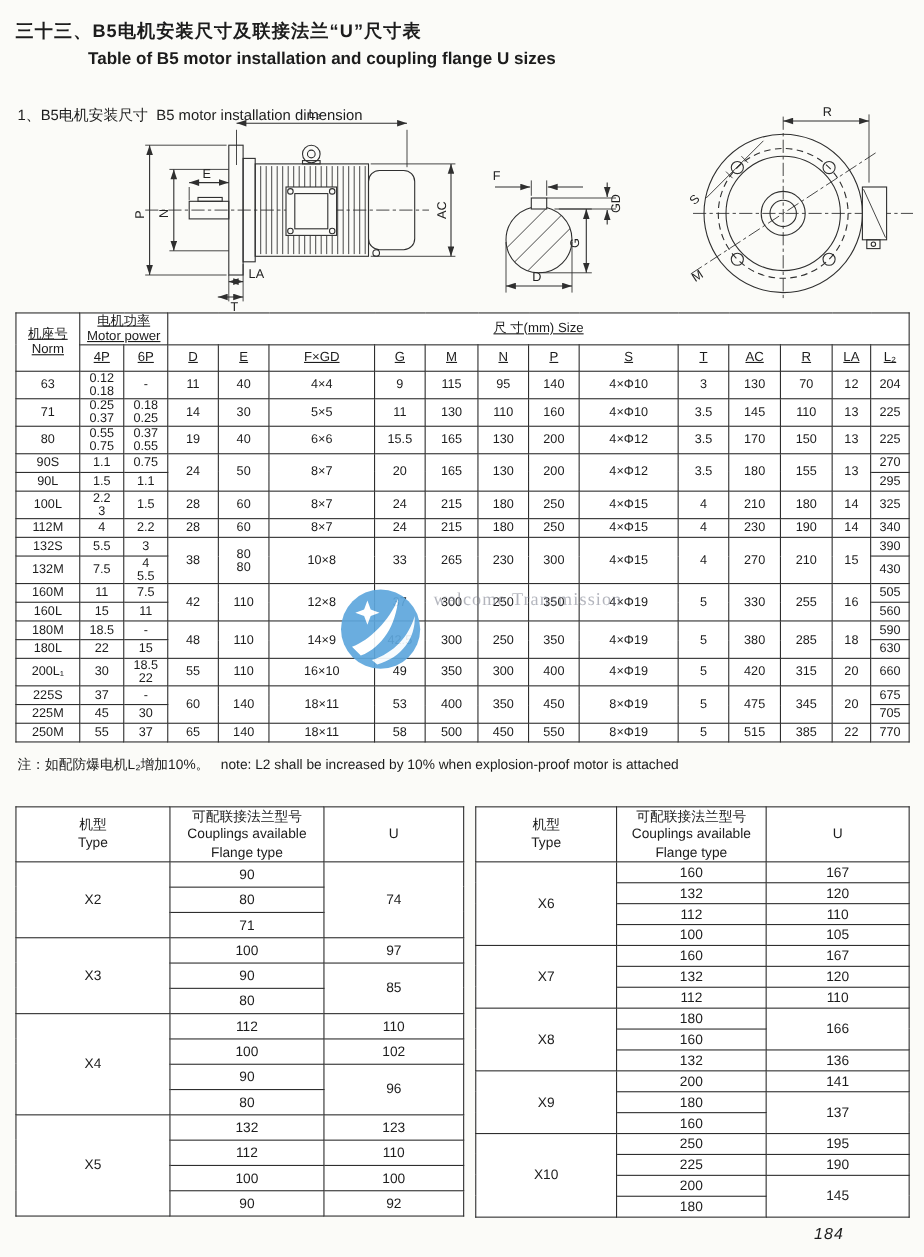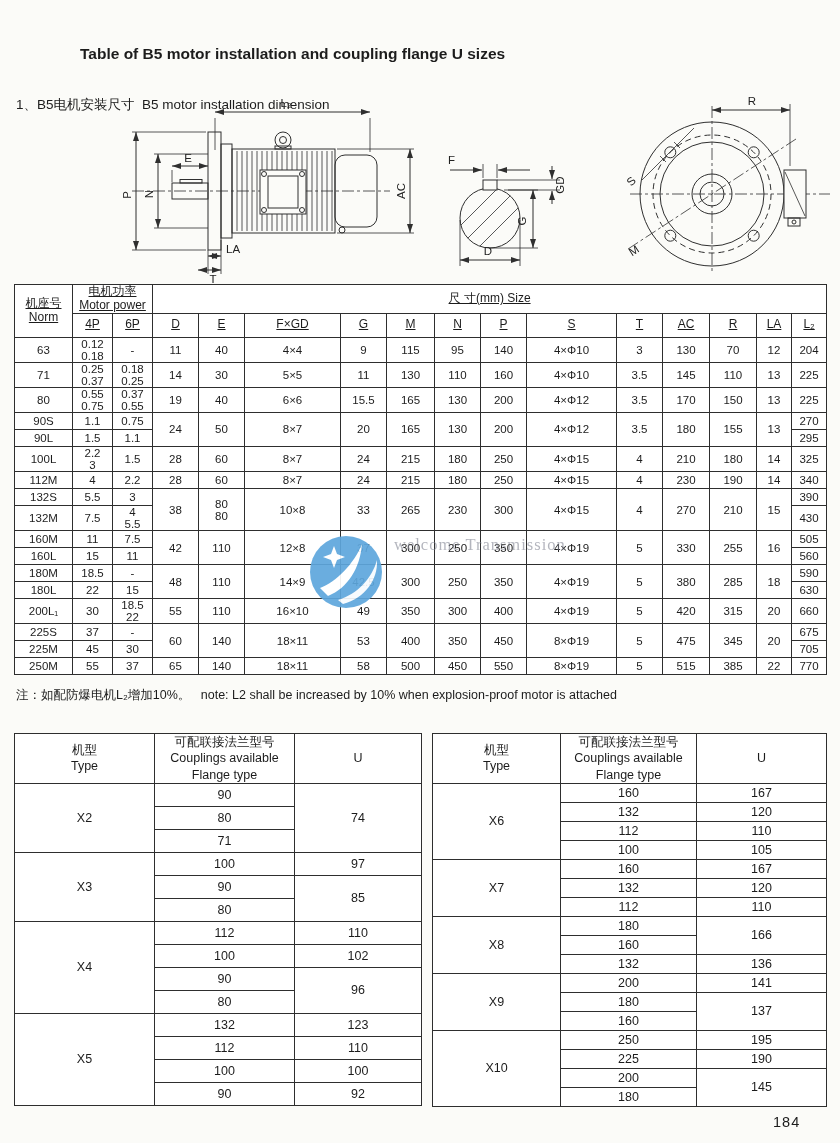--- a/index.html
+++ b/index.html
@@ -5,21 +5,21 @@
   * { margin:0; padding:0; box-sizing:border-box; }
   body { background:#e9e9e9; font-family:"Liberation Sans", sans-serif; }
   .page { position:relative; width:840px; height:1143px; background:#fbfbf8; color:#1c1c1c; overflow:hidden; margin:0 auto; }
 
   .title-zh { position:absolute; left:14px; top:18px; font-size:16.5px; font-weight:bold; letter-spacing:1px; white-space:pre; }
   .title-en { position:absolute; left:80px; top:45px; font-size:15.5px; font-weight:bold; }
   .sec-head { position:absolute; font-size:13.5px; white-space:pre; }
   .sec1 { left:16px; top:78px;margin-top:18px; }
   .sec2 { left:16px; top:712px; }
   .note { position:absolute; left:16px; top:687px; font-size:12.5px; white-space:pre; }
-  .pageno { position:absolute; left:773px; top:1114px; font-size:14.5px; letter-spacing:1px; }
+  .pageno { position:absolute; left:740px; top:1114px; font-size:14.5px; letter-spacing:1px;font-style:italic; }
 
   table { border-collapse:collapse; table-layout:fixed; background:#fff; }
   th, td { border:1px solid #2e2e2e; text-align:center; vertical-align:middle; font-weight:normal; white-space:pre-line; overflow:hidden; padding:0 1px; }
 
   .main { position:absolute; left:14px; top:284px; width:812px; font-size:11.5px; }
   .main thead th { height:24px; font-size:12px; line-height:1.15;text-decoration:underline; }
   .main tbody td { height:17px; line-height:1.05; }
 
   .flange { position:absolute; top:733px; font-size:12.5px; }
   .flange thead th { height:47px; line-height:1.3; }
@@ -44,20 +44,21 @@
   .wm-text { margin:4px 0 0 10px; }
   .wm-zh { font-size:47px; font-weight:bold; letter-spacing:8px; color:rgba(128,131,145,.60); line-height:1; font-family:"DejaVu Sans", sans-serif; }
   .wm-reg { font-size:17px; vertical-align:18px; letter-spacing:0; }
   .wm-en { font-size:16.5px; color:rgba(122,126,140,.62); font-family:"Liberation Serif", serif; margin-top:-3px; letter-spacing:1px; }
 </style>
 </head>
 <body>
 
 <div class="page">
 
+  <div class="title-zh">三十三、B5电机安装尺寸及联接法兰“U”尺寸表</div>
   <div class="title-en">Table of B5 motor installation and coupling flange U sizes</div>
   <div class="sec-head sec1">1、B5电机安装尺寸  B5 motor installation dimension</div>
 
   <svg class="dwg dwg-side" width="308" height="190" viewBox="0 0 308 190">
     <defs>
       <marker id="aE1" markerWidth="10" markerHeight="8" refX="9" refY="3" orient="auto" markerUnits="userSpaceOnUse">
           <path d="M0,0L9,3L0,6Z"></path>
         </marker>
       <marker id="aS1" markerWidth="10" markerHeight="8" refX="0" refY="3" orient="auto" markerUnits="userSpaceOnUse">
           <path d="M9,0L0,3L9,6Z"></path>

